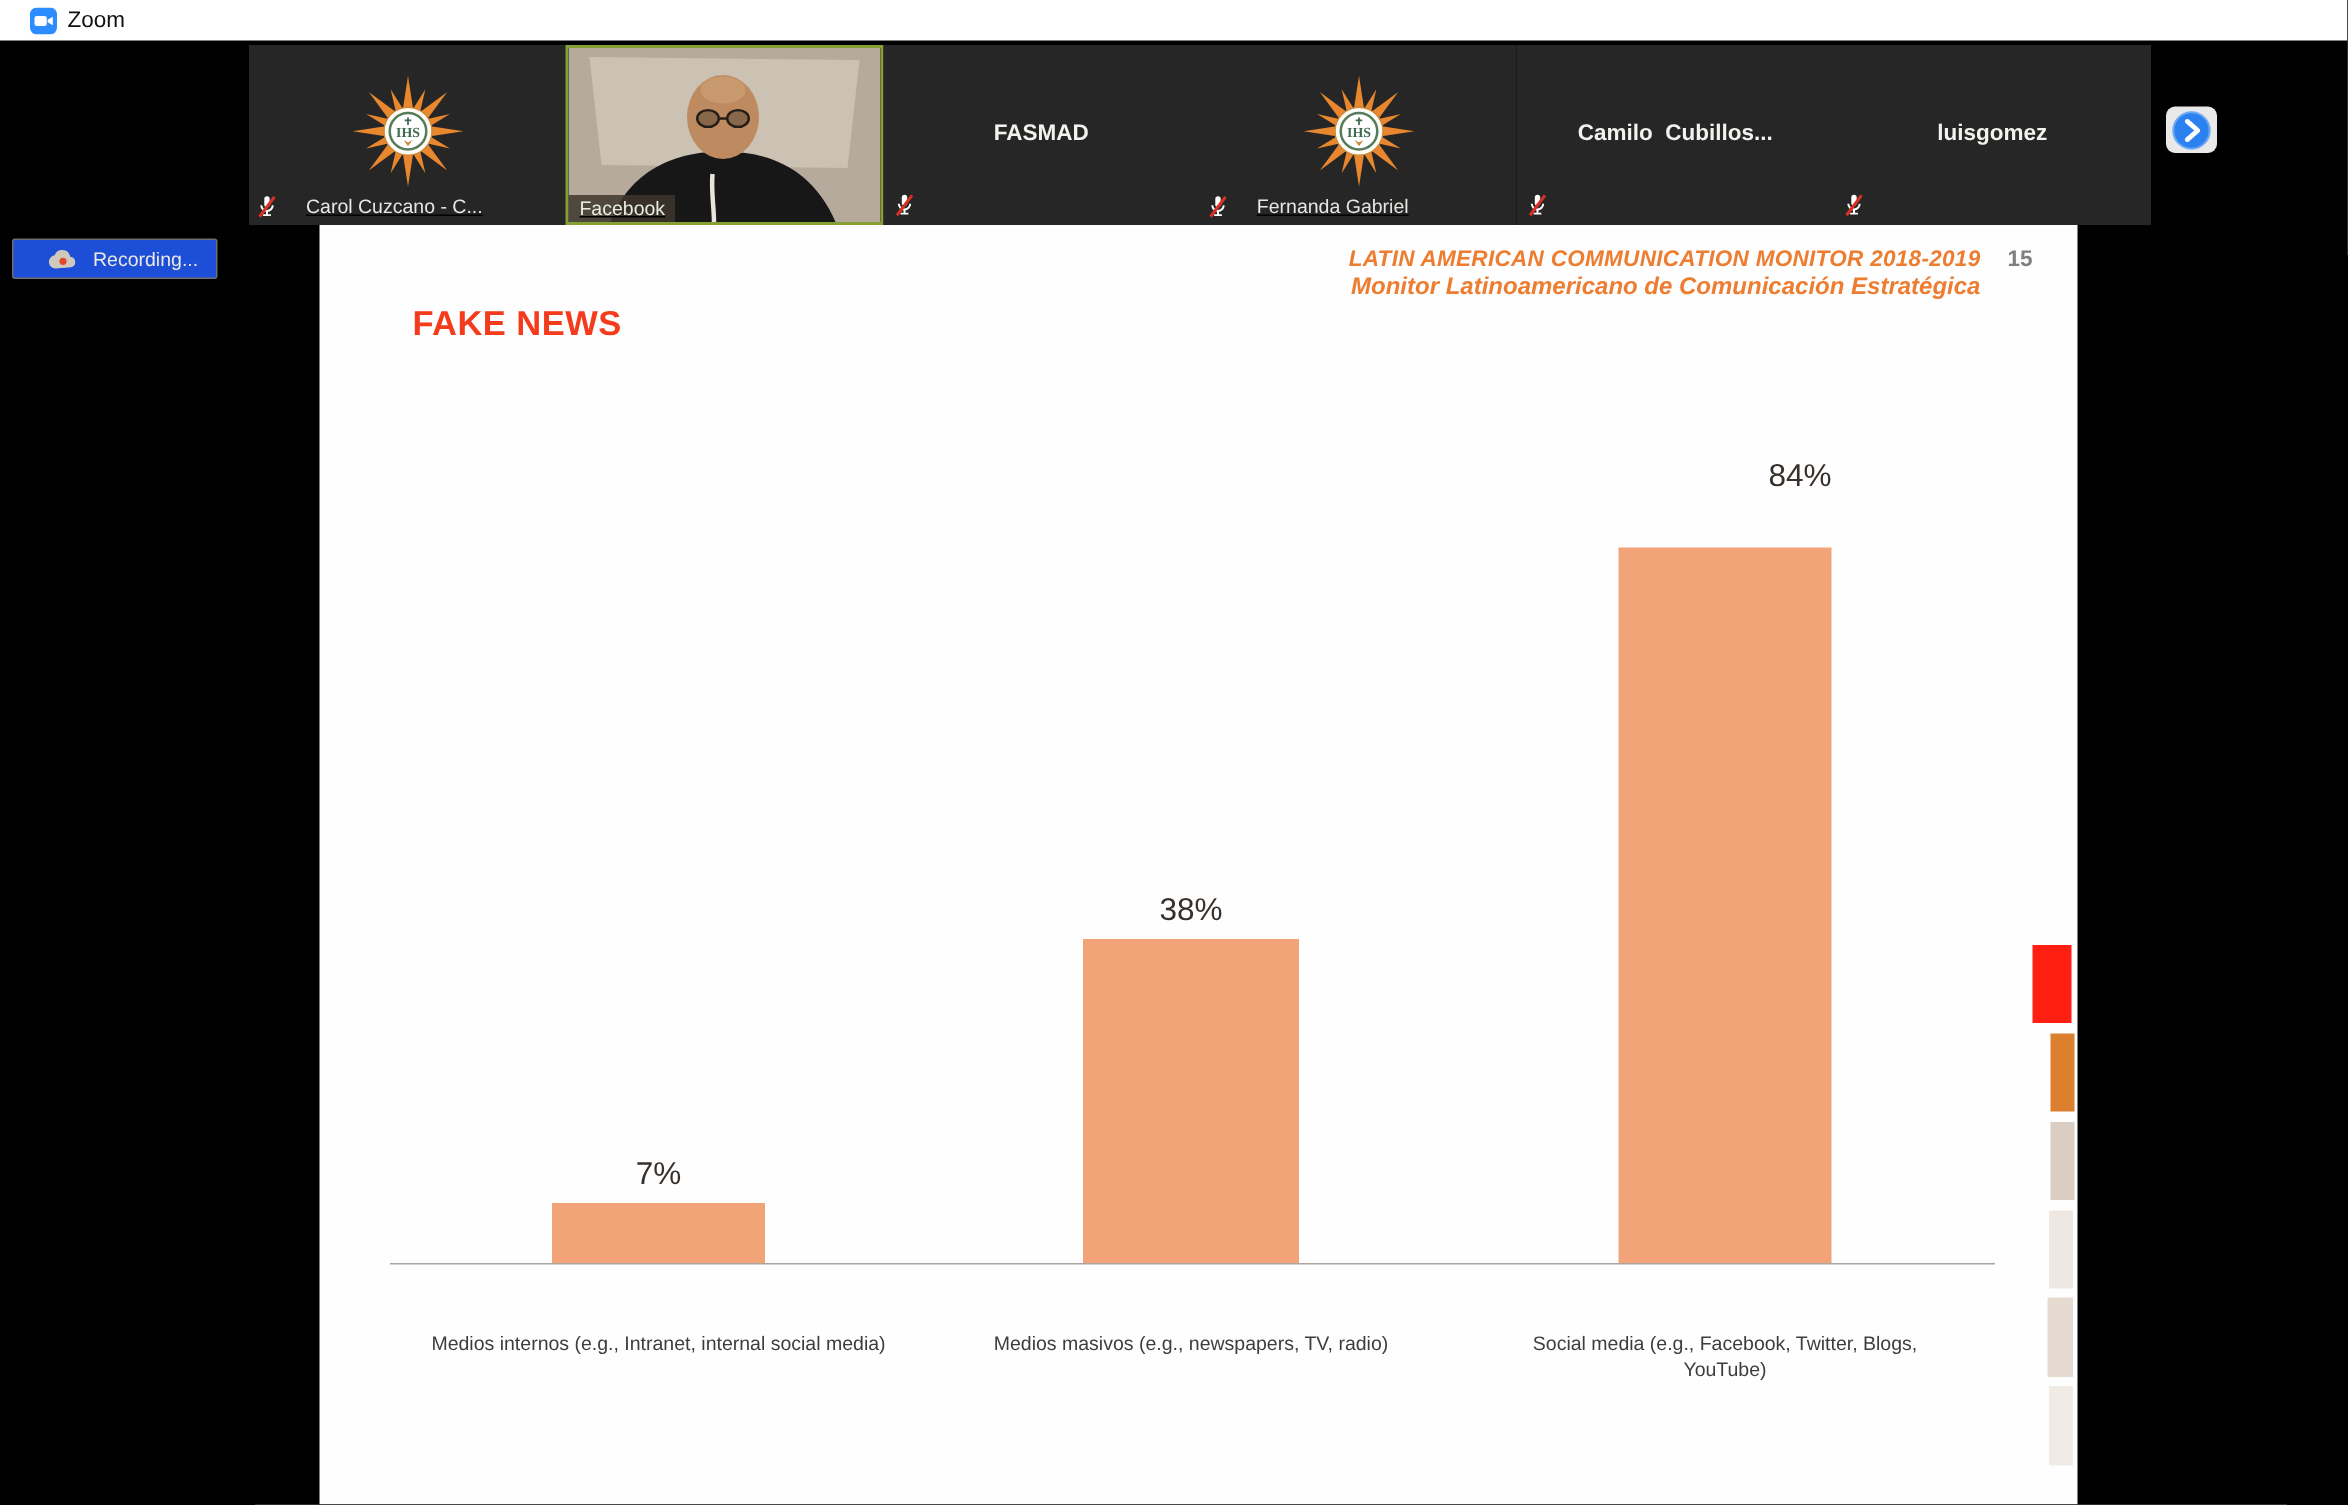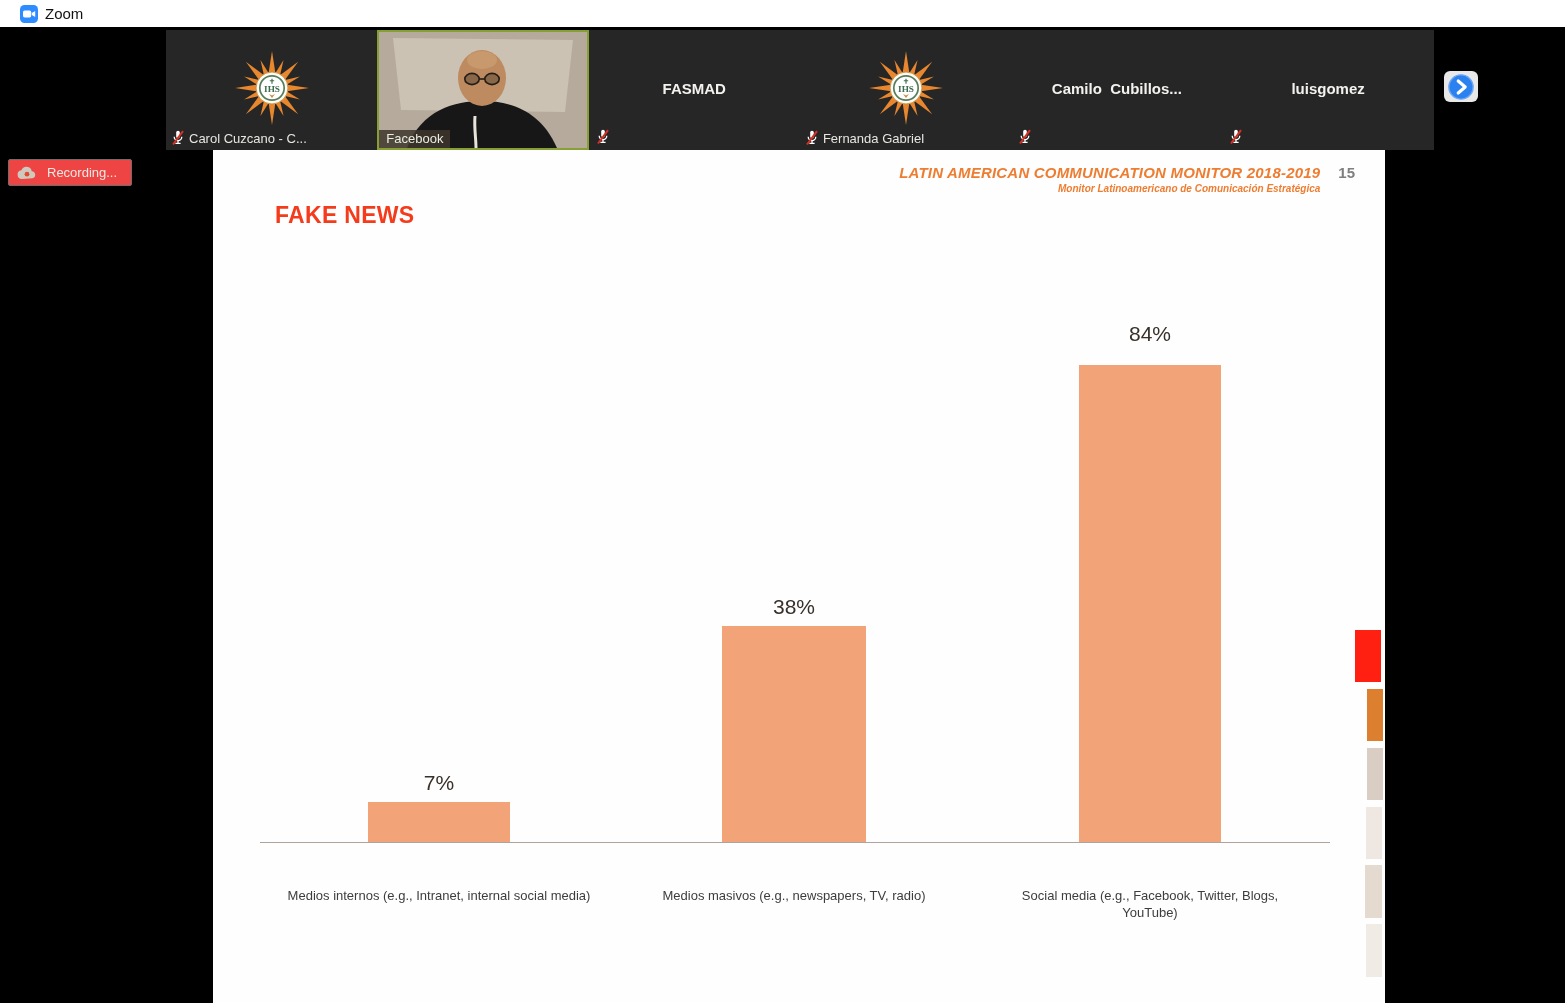--- a/index.html
+++ b/index.html
@@ -10,39 +10,39 @@
   
   .titlebar { position:absolute; left:0; top:0; width:1565px; height:27px; background:#fff; display:flex; align-items:center; padding-left:20px; }
   .titlebar .app-title { font-size:15px; color:#111; margin-left:7px; }
 
   
   .video-strip { position:absolute; left:166px; top:30px; width:1268px; height:120px; display:flex; }
   .tile { position:relative; width:211.3px; height:120px; background:#262626; overflow:hidden; flex:0 0 auto; }
   .tile.active { border:2px solid #87A036; }
   .tile-logo-wrap { position:absolute; left:50%; top:50%; transform:translate(-50%,-50%); }
   .tile-center-name { position:absolute; left:0; right:0; top:50%; transform:translateY(-58%); text-align:center; color:#F4F2EE; font-size:15px; font-weight:bold; white-space:pre; }
-  .tile-label-row { position:absolute; left:5px; bottom:4px; display:flex; align-items:flex-end; gap:4px; }
+  .tile-label-row { position:absolute; left:5px; bottom:4px; display:flex; align-items:flex-start; gap:19px;text-decoration:underline; }
   .tile-name { color:#E7E6E2; font-size:13px; }
   .tile-name.boxed { background:rgba(62,54,45,0.85); padding:1px 7px 2px 7px; color:#E9EDE2; }
   .mic-bottom-left { position:absolute; left:7px; bottom:5px; }
 
   
   .next-btn { position:absolute; left:1444px; top:71px; width:34px; height:31px; background:#E9E9E9; border-radius:6px; display:flex; align-items:center; justify-content:center; cursor:pointer; }
 
   
-  .recording-badge { position:absolute; left:8px; top:159px; height:27px; min-width:124px; background:#ef4444; border:1px solid #6E6E6E; border-radius:2px; display:flex; align-items:center; padding:0 12px 0 8px; gap:10px; }
+  .recording-badge { position:absolute; left:8px; top:159px; height:27px; min-width:124px; background:#1d4ed8; border:1px solid #6E6E6E; border-radius:2px; display:flex; align-items:center; padding:0 12px 0 23px; gap:10px; }
   .recording-badge .rec-label { color:#EBE9E4; font-size:13px; }
 
   
   .slide { position:absolute; left:213px; top:150px; width:1172px; height:853px; background:#FEFEFE; }
 
   .slide-header { position:absolute; top:14px; right:30px; display:flex; align-items:flex-start; gap:18px; }
   .slide-header .hdr-lines { text-align:right;font-style:italic; }
   .hdr-line1 { font-size:15px; font-weight:bold; color:#ED7D31; letter-spacing:0.2px; }
-  .hdr-line2 { font-size:10px; font-weight:bold; color:#ED7D31; margin-top:2px; }
+  .hdr-line2 { font-size:16px; font-weight:bold; color:#ED7D31; margin-top:2px; }
   .page-num { font-size:15px; font-weight:bold; color:#7F7F7F; }
 
   .fake-news { position:absolute; left:62px; top:52px; font-size:23px; font-weight:bold; color:#F43B1C; letter-spacing:0.3px; }
 
   .slide-title { position:absolute; left:92px; top:96px; color:#EC7A2C; font-size:24px; line-height:36px; }
 
   
   .axis-line { position:absolute; left:47px; top:692px; width:1070px; height:1px; background:#ACA49D; }
   .bar { position:absolute; bottom:161px; background:#F2A378; }
   .bar.b1 { left:155px; width:142px; }
@@ -237,21 +237,21 @@
 
 
     <div class="axis-line" style="background: rgb(172, 164, 157);"></div>
 
     <div class="bar b1" style="height: 39.76px; background: rgb(242, 163, 120);"></div>
     <div class="bar b2" style="height: 215.84px; background: rgb(242, 163, 120);"></div>
     <div class="bar b3" style="height: 477.12px; background: rgb(242, 163, 120);"></div>
 
     <div class="bar-value v1" style="bottom: 207.76px;">7%</div>
     <div class="bar-value v2" style="bottom: 383.84px;">38%</div>
-    <div class="bar-value v3" style="bottom: 657px;">84%</div>
+    <div class="bar-value v3" style="bottom: 673px; text-align: right;">84%</div>
 
     <div class="cat-label c1">Medios internos (e.g., Intranet, internal social media)</div>
     <div class="cat-label c2">Medios masivos (e.g., newspapers, TV, radio)</div>
     <div class="cat-label c3">Social media (e.g., Facebook, Twitter, Blogs, YouTube)</div>
 
     <div class="strip-rect s1" style="background: rgb(255, 32, 18);"></div>
     <div class="strip-rect s2" style="background: rgb(220, 127, 47);"></div>
     <div class="strip-rect s3" style="background: rgb(217, 205, 196);"></div>
     <div class="strip-rect s4" style="background: rgb(239, 232, 226);"></div>
     <div class="strip-rect s5" style="background: rgb(229, 218, 208);"></div>

